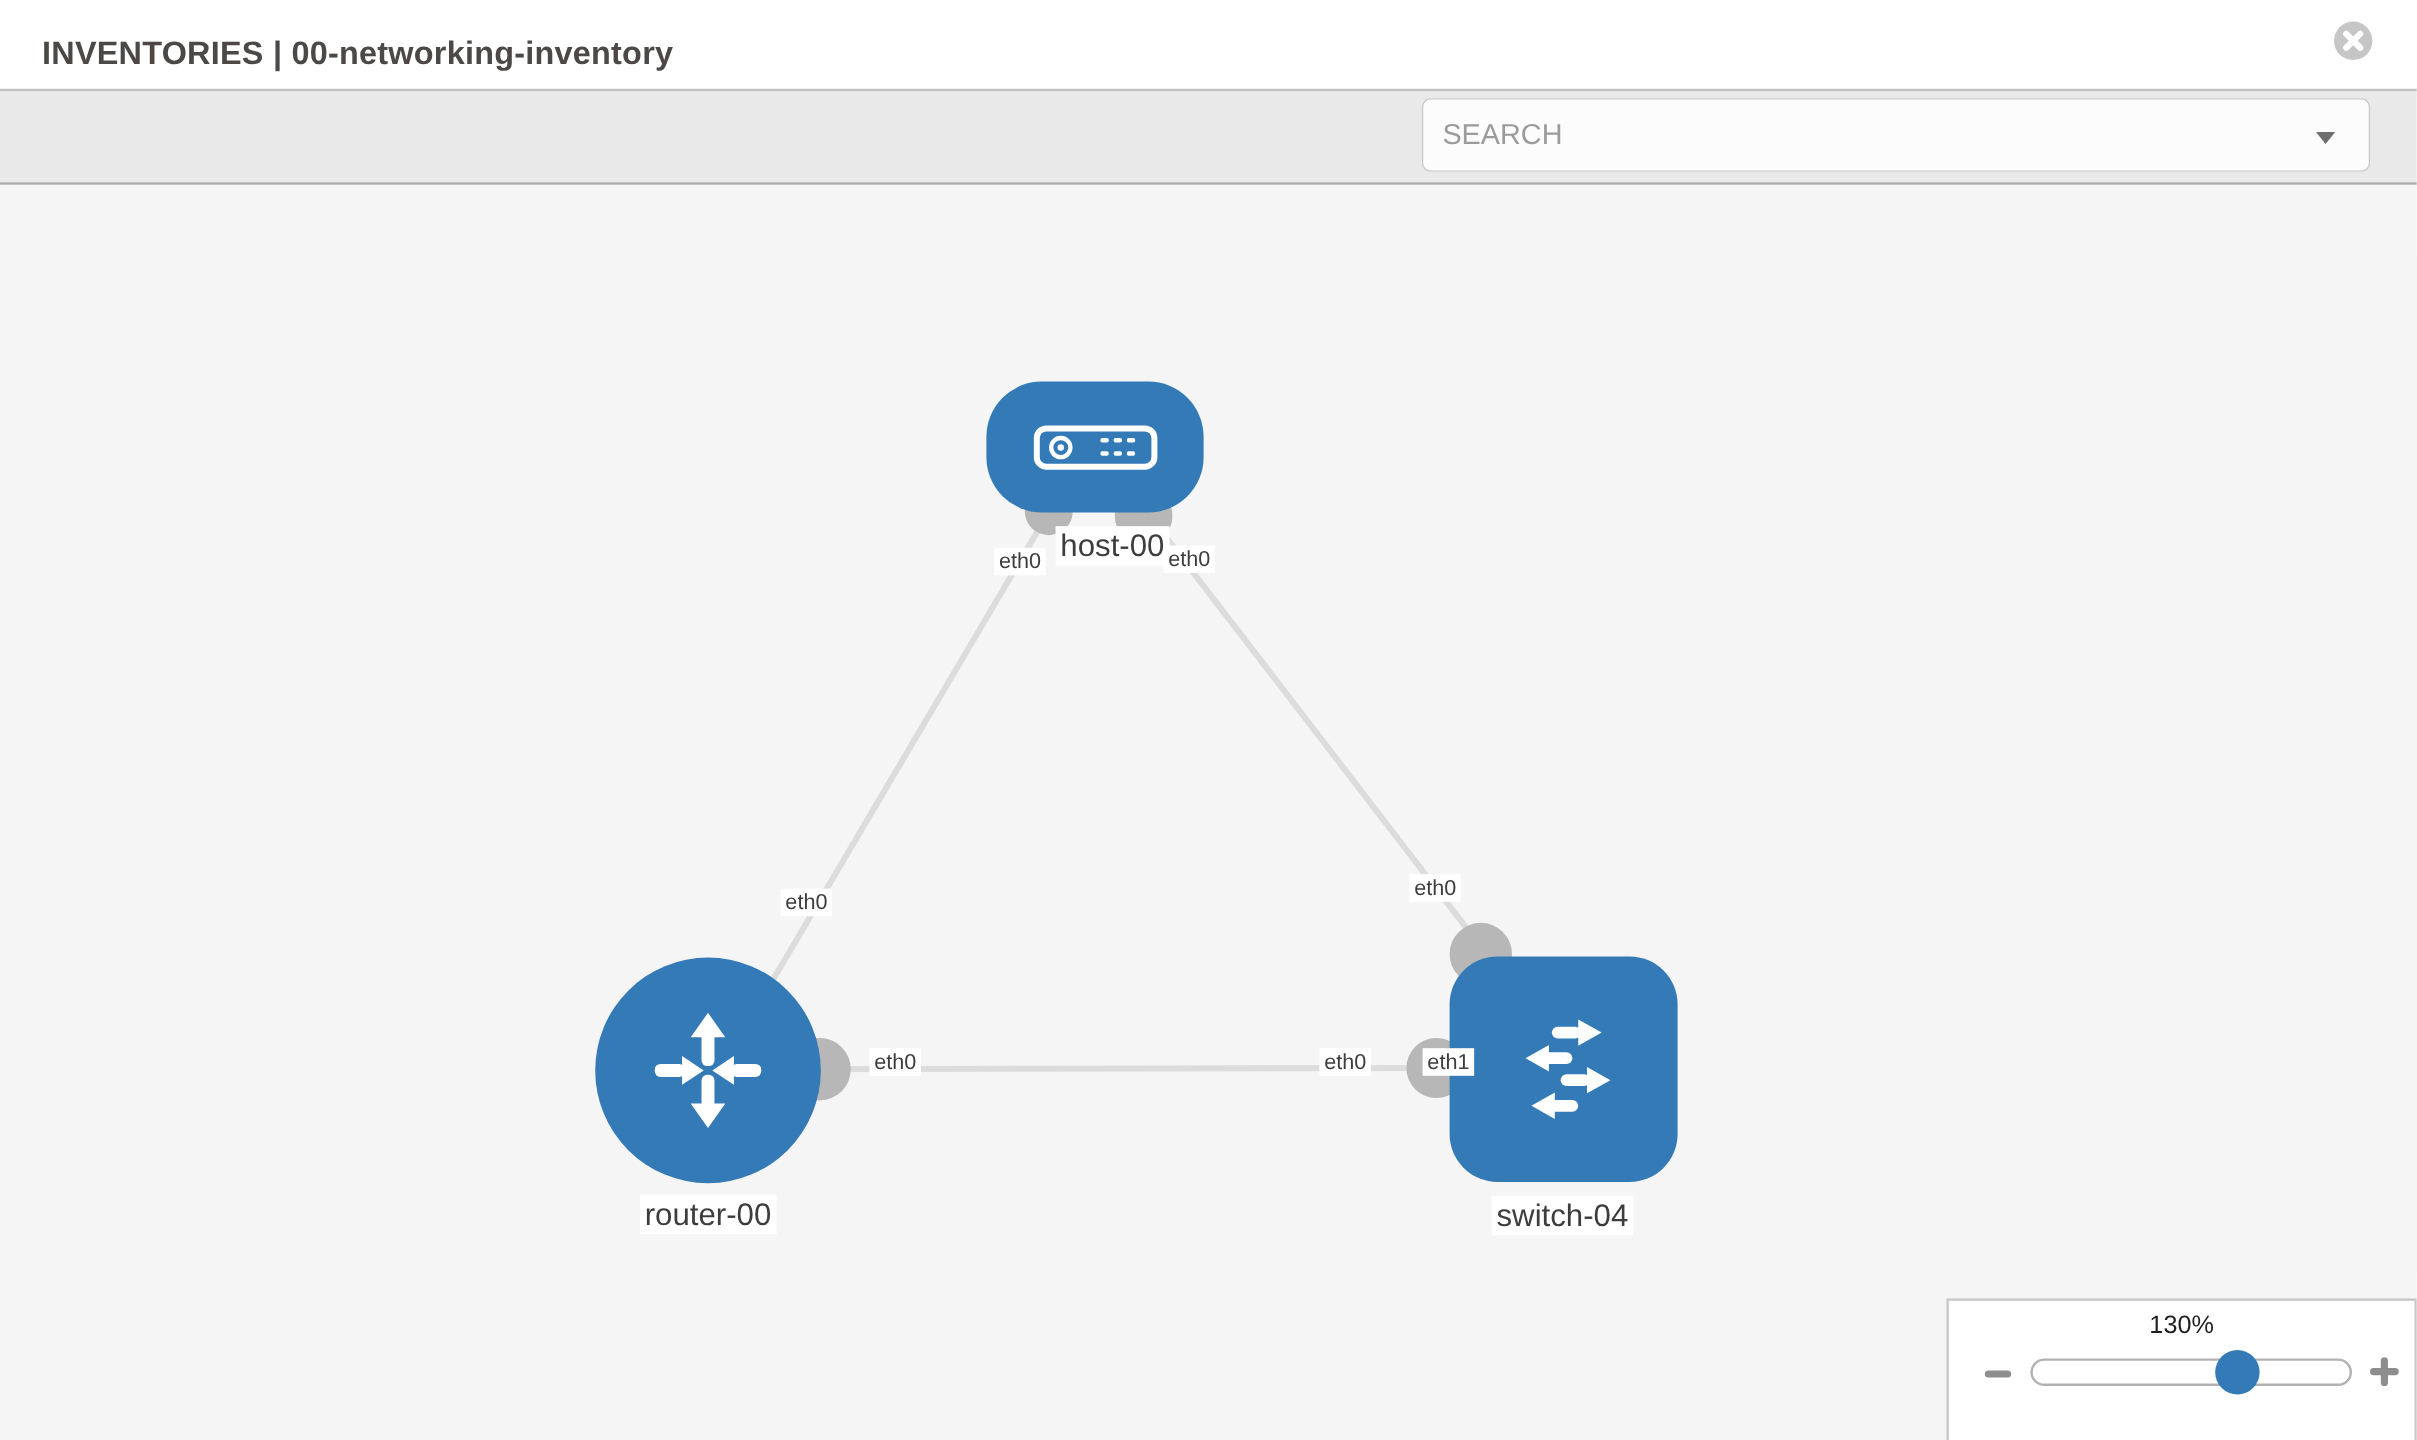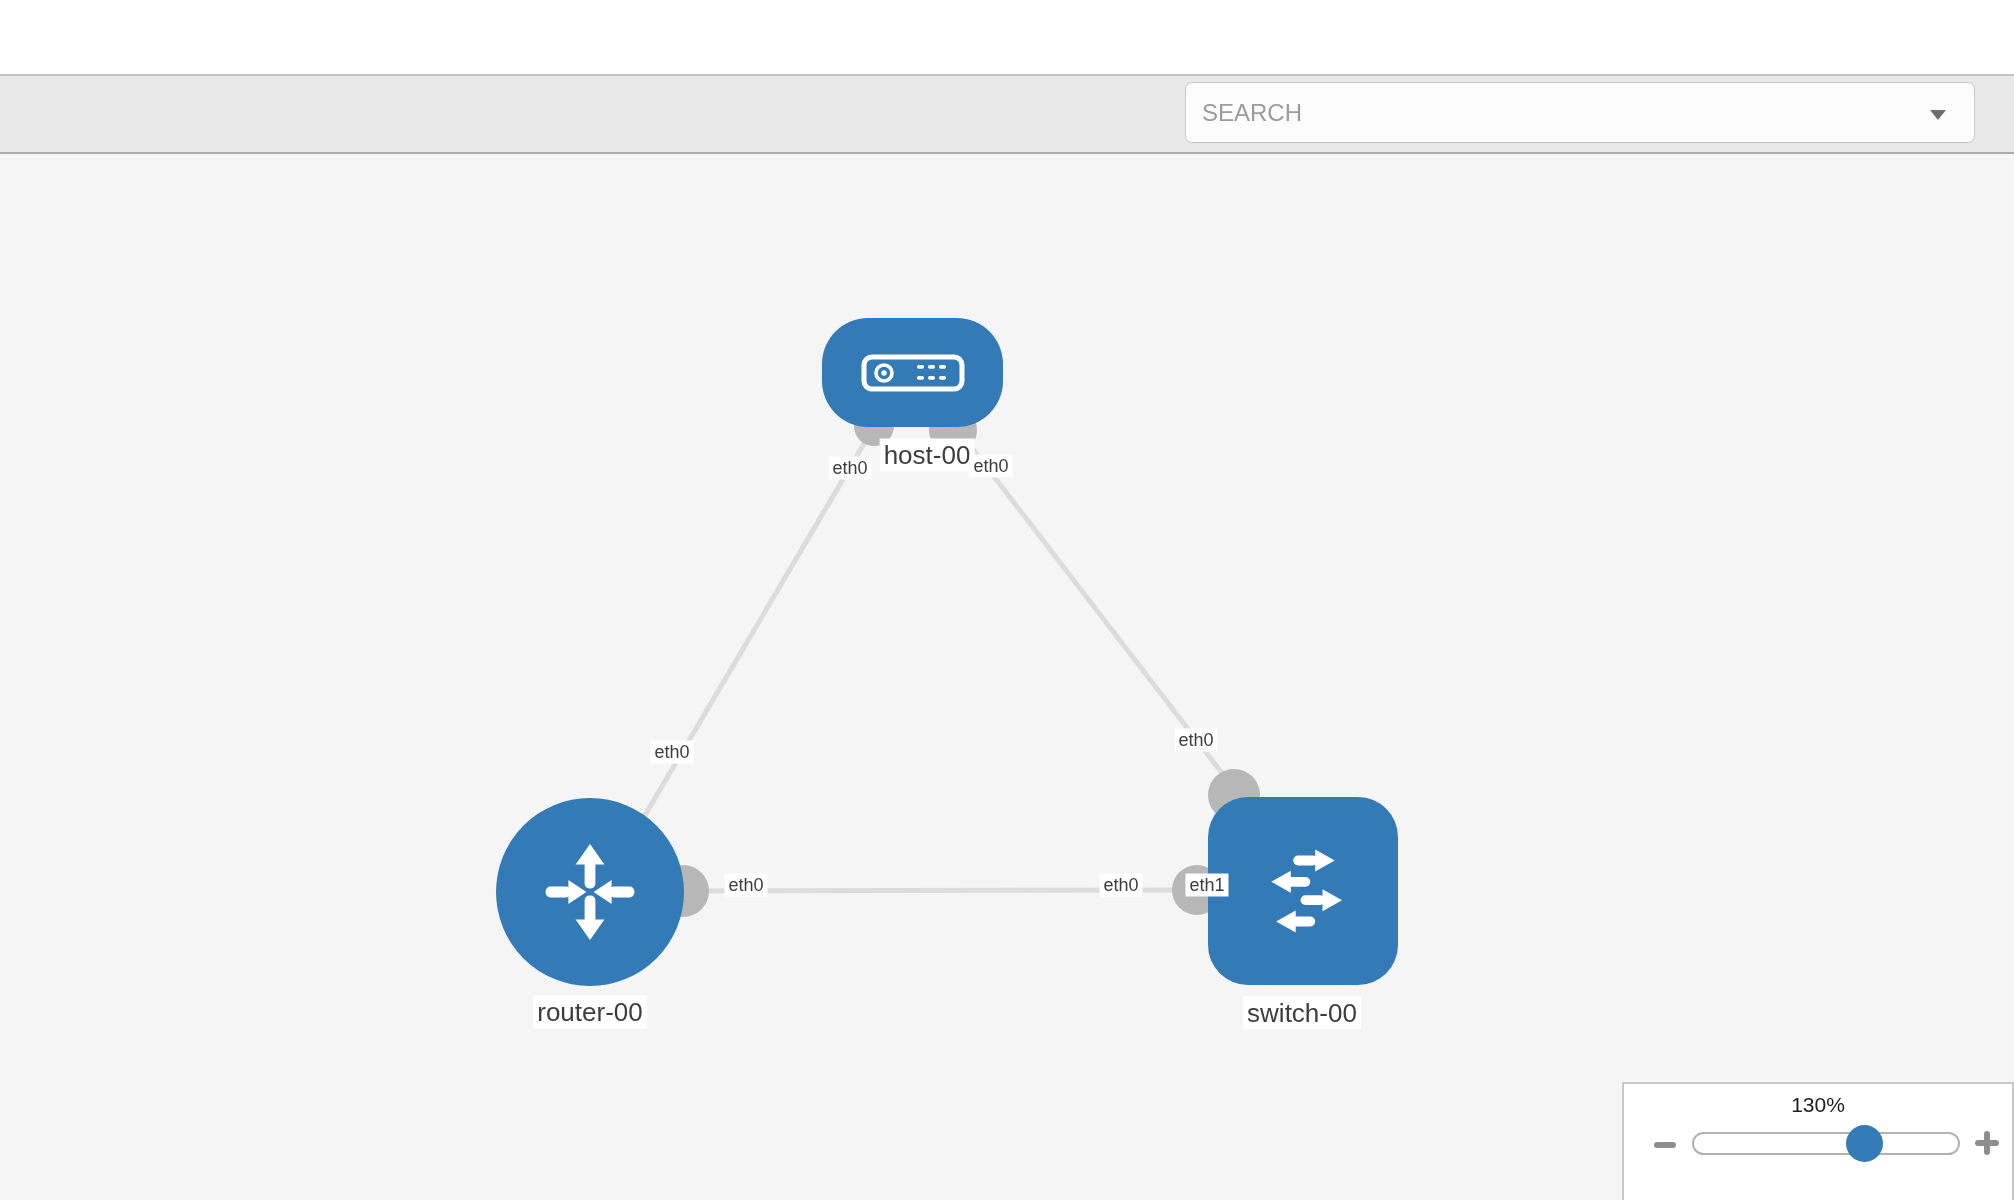--- a/index.html
+++ b/index.html
@@ -47,20 +47,29 @@
   .zoom-knob  { position:absolute; left:222px; top:41px; width:37px; height:37px; background:#337ab7; border-radius:50%; cursor:grab; }
   .zoom-plus  { position:absolute; left:351px; top:47px; width:24px; height:24px; cursor:pointer; }
   .zoom-plus .h { position:absolute; left:0; top:9px; width:24px; height:6px; background:#8e8e8e; border-radius:3px; }
   .zoom-plus .v { position:absolute; left:9px; top:0; width:6px; height:24px; background:#8e8e8e; border-radius:3px; }
 </style>
 </head>
 <body>
 
 <div id="app">
 
+  <div class="header">
+    <div class="title">INVENTORIES | 00-networking-inventory</div>
+    <div class="close-btn">
+      <svg width="34" height="34" viewBox="0 0 34 34">
+        <circle cx="17" cy="17" r="16" fill="#c6c6c6"></circle>
+        <path d="M11.2 11.2 L22.8 22.8 M22.8 11.2 L11.2 22.8" stroke="#ffffff" stroke-width="5.2" stroke-linecap="round"></path>
+      </svg>
+    </div>
+  </div>
 
   <div class="toolbar">
 
     <div class="tool-icon" style="left:1050px; top:98px;">
       <svg width="34" height="34" viewBox="0 0 24 24">
         <g transform="scale(-1,1) translate(-24,0)">
           <path fill="#8b9097" d="M22.7 19l-9.1-9.1c.9-2.3.4-5-1.5-6.9-2-2-5-2.4-7.4-1.3L9 6 6 9 1.6 4.7C.4 7.1.9 10.1 2.9 12.1c1.9 1.9 4.6 2.4 6.9 1.5l9.1 9.1c.4.4 1 .4 1.4 0l2.3-2.3c.5-.4.5-1.1.1-1.4z"></path>
           <circle cx="19.3" cy="19.6" r="1.7" fill="#e9e9e9"></circle>
         </g>
       </svg>
@@ -136,21 +145,21 @@
           <rect x="48" y="53.5" width="20" height="8" rx="4"></rect>
           <polygon points="82,57.5 66,48.5 66,66.5"></polygon>
           <rect x="40" y="71" width="20" height="8" rx="4"></rect>
           <polygon points="28,75 44,66 44,84"></polygon>
         </g>
       </svg>
     </div>
 
     <div class="nlabel node-name" style="left:917px; top:301px;margin-left:10px;">host-00</div>
     <div class="nlabel node-name" style="left:590px; top:858px;">router-00</div>
-    <div class="nlabel node-name" style="left:1302px; top:859px;">switch-00</div>
+    <div class="nlabel node-name" style="left:1302px; top:859px;">switch-04</div>
 
     <div class="nlabel if-label" style="left:850px; top:314px;">eth0</div>
     <div class="nlabel if-label" style="left:991px; top:312px;">eth0</div>
     <div class="nlabel if-label" style="left:672px; top:598px;">eth0</div>
     <div class="nlabel if-label" style="left:1196px; top:586px;">eth0</div>
     <div class="nlabel if-label" style="left:746px; top:731px;">eth0</div>
     <div class="nlabel if-label" style="left:1121px; top:731px; z-index:1;">eth0</div>
     <div class="nlabel if-label" style="left:1207px; top:731px; z-index:2;">eth1</div>
   </div>
 

